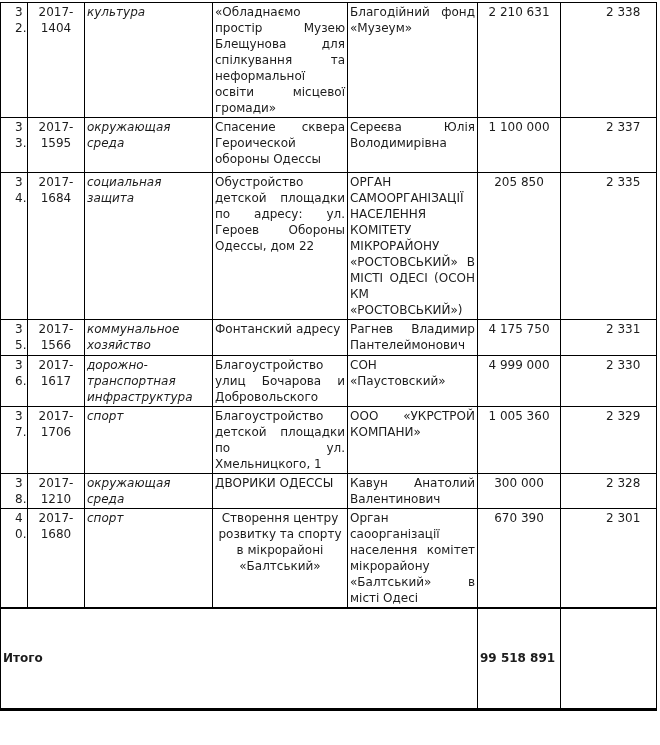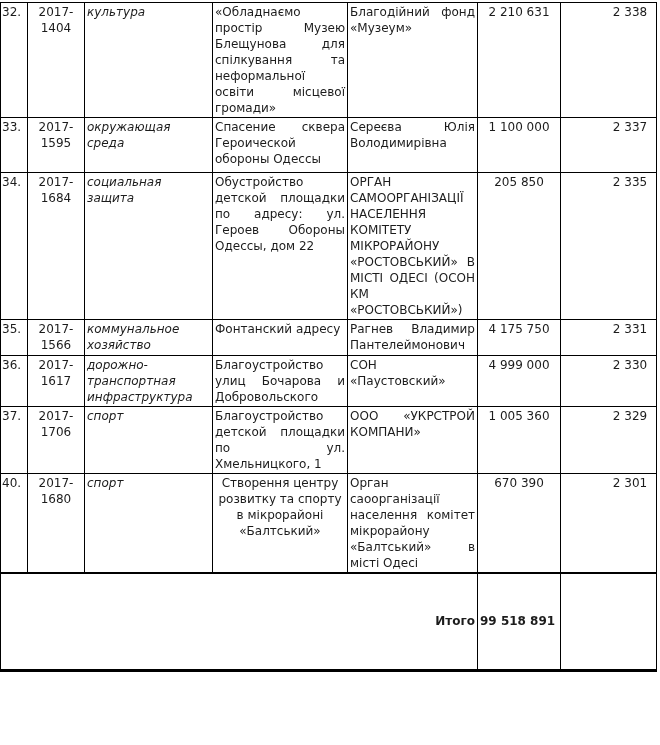--- a/index.html
+++ b/index.html
@@ -20,27 +20,27 @@
     line-height: 16px;
     color: #1c1c1c;
   }
   td {
     border: 1px solid #000;
     vertical-align: top;
     padding: 1px 2px;
     overflow-wrap: break-word;
     word-wrap: break-word;
   }
-  td.c-num   { text-align: left; padding-left: 1px; padding-right: 0; }
+  td.c-num   { text-align: left; padding-left: 14px; padding-right: 0; }
   td.c-id    { text-align: center; padding-left: 1px; padding-right: 1px; }
   td.c-cat   { font-style: italic; text-align: left; }
   td.c-title { text-align: justify; }
   td.c-auth  { text-align: justify; }
   td.c-amt   { text-align: center; }
-  td.c-votes { text-align: center; padding-left: 45px; }
+  td.c-votes { text-align: left; padding-left: 45px; }
   td.vmid    { vertical-align: middle; }
   td.tcenter { text-align: center; }
 
   
   tbody tr:nth-child(1)  { height: 112px; }
   tbody tr:nth-child(2)  { height: 55px; }
   tbody tr:nth-child(3)  { height: 144px; }
   tbody tr:nth-child(4)  { height: 36px; margin-top: 21px; }
   tbody tr:nth-child(5)  { height: 51px; }
   tbody tr:nth-child(6)  { height: 62px; }
@@ -48,21 +48,21 @@
   tbody tr:nth-child(8)  { height: 97px; }
   tbody tr:nth-child(9)  { height: 101px; }
 
   tr.footer td {
     border-top: 2px solid #000;
     border-bottom: 3px solid #000;
     font-weight: bold;
     height: 18px;
     vertical-align: middle;
   }
-  td.f-label { text-align: right; }
+  td.f-label { text-align: left; }
   td.f-total { text-align: left; padding-left: 2px; letter-spacing: 0; }
 </style>
 </head>
 <body>
 
 <div class="page">
   <table class="projects">
     <colgroup>
       <col style="width:27px">
         <col style="width:57px">
@@ -121,20 +121,29 @@
       <tr>
         <td class="c-num">37.</td>
         <td class="c-id">2017-1706</td>
         <td class="c-cat">спорт</td>
         <td class="c-title">Благоустройство детской площадки по ул. Хмельницкого, 1</td>
         <td class="c-auth">ООО «УКРСТРОЙ КОМПАНИ»</td>
         <td class="c-amt">1 005 360</td>
         <td class="c-votes">2 329</td>
       </tr>
       <tr>
+        <td class="c-num">38.</td>
+        <td class="c-id">2017-1210</td>
+        <td class="c-cat">окружающая среда</td>
+        <td class="c-title">ДВОРИКИ ОДЕССЫ</td>
+        <td class="c-auth">Кавун Анатолий Валентинович</td>
+        <td class="c-amt">300 000</td>
+        <td class="c-votes">2 328</td>
+      </tr>
+      <tr>
         <td class="c-num">40.</td>
         <td class="c-id">2017-1680</td>
         <td class="c-cat">спорт</td>
         <td class="c-title tcenter">Створення центру розвитку та спорту в мікрорайоні «Балтський»</td>
         <td class="c-auth">Орган саоорганізації населення комітет мікрорайону «Балтський» в місті Одесі</td>
         <td class="c-amt">670 390</td>
         <td class="c-votes">2 301</td>
       </tr>
       <tr class="footer">
         <td class="f-label" colspan="5">Итого</td>

